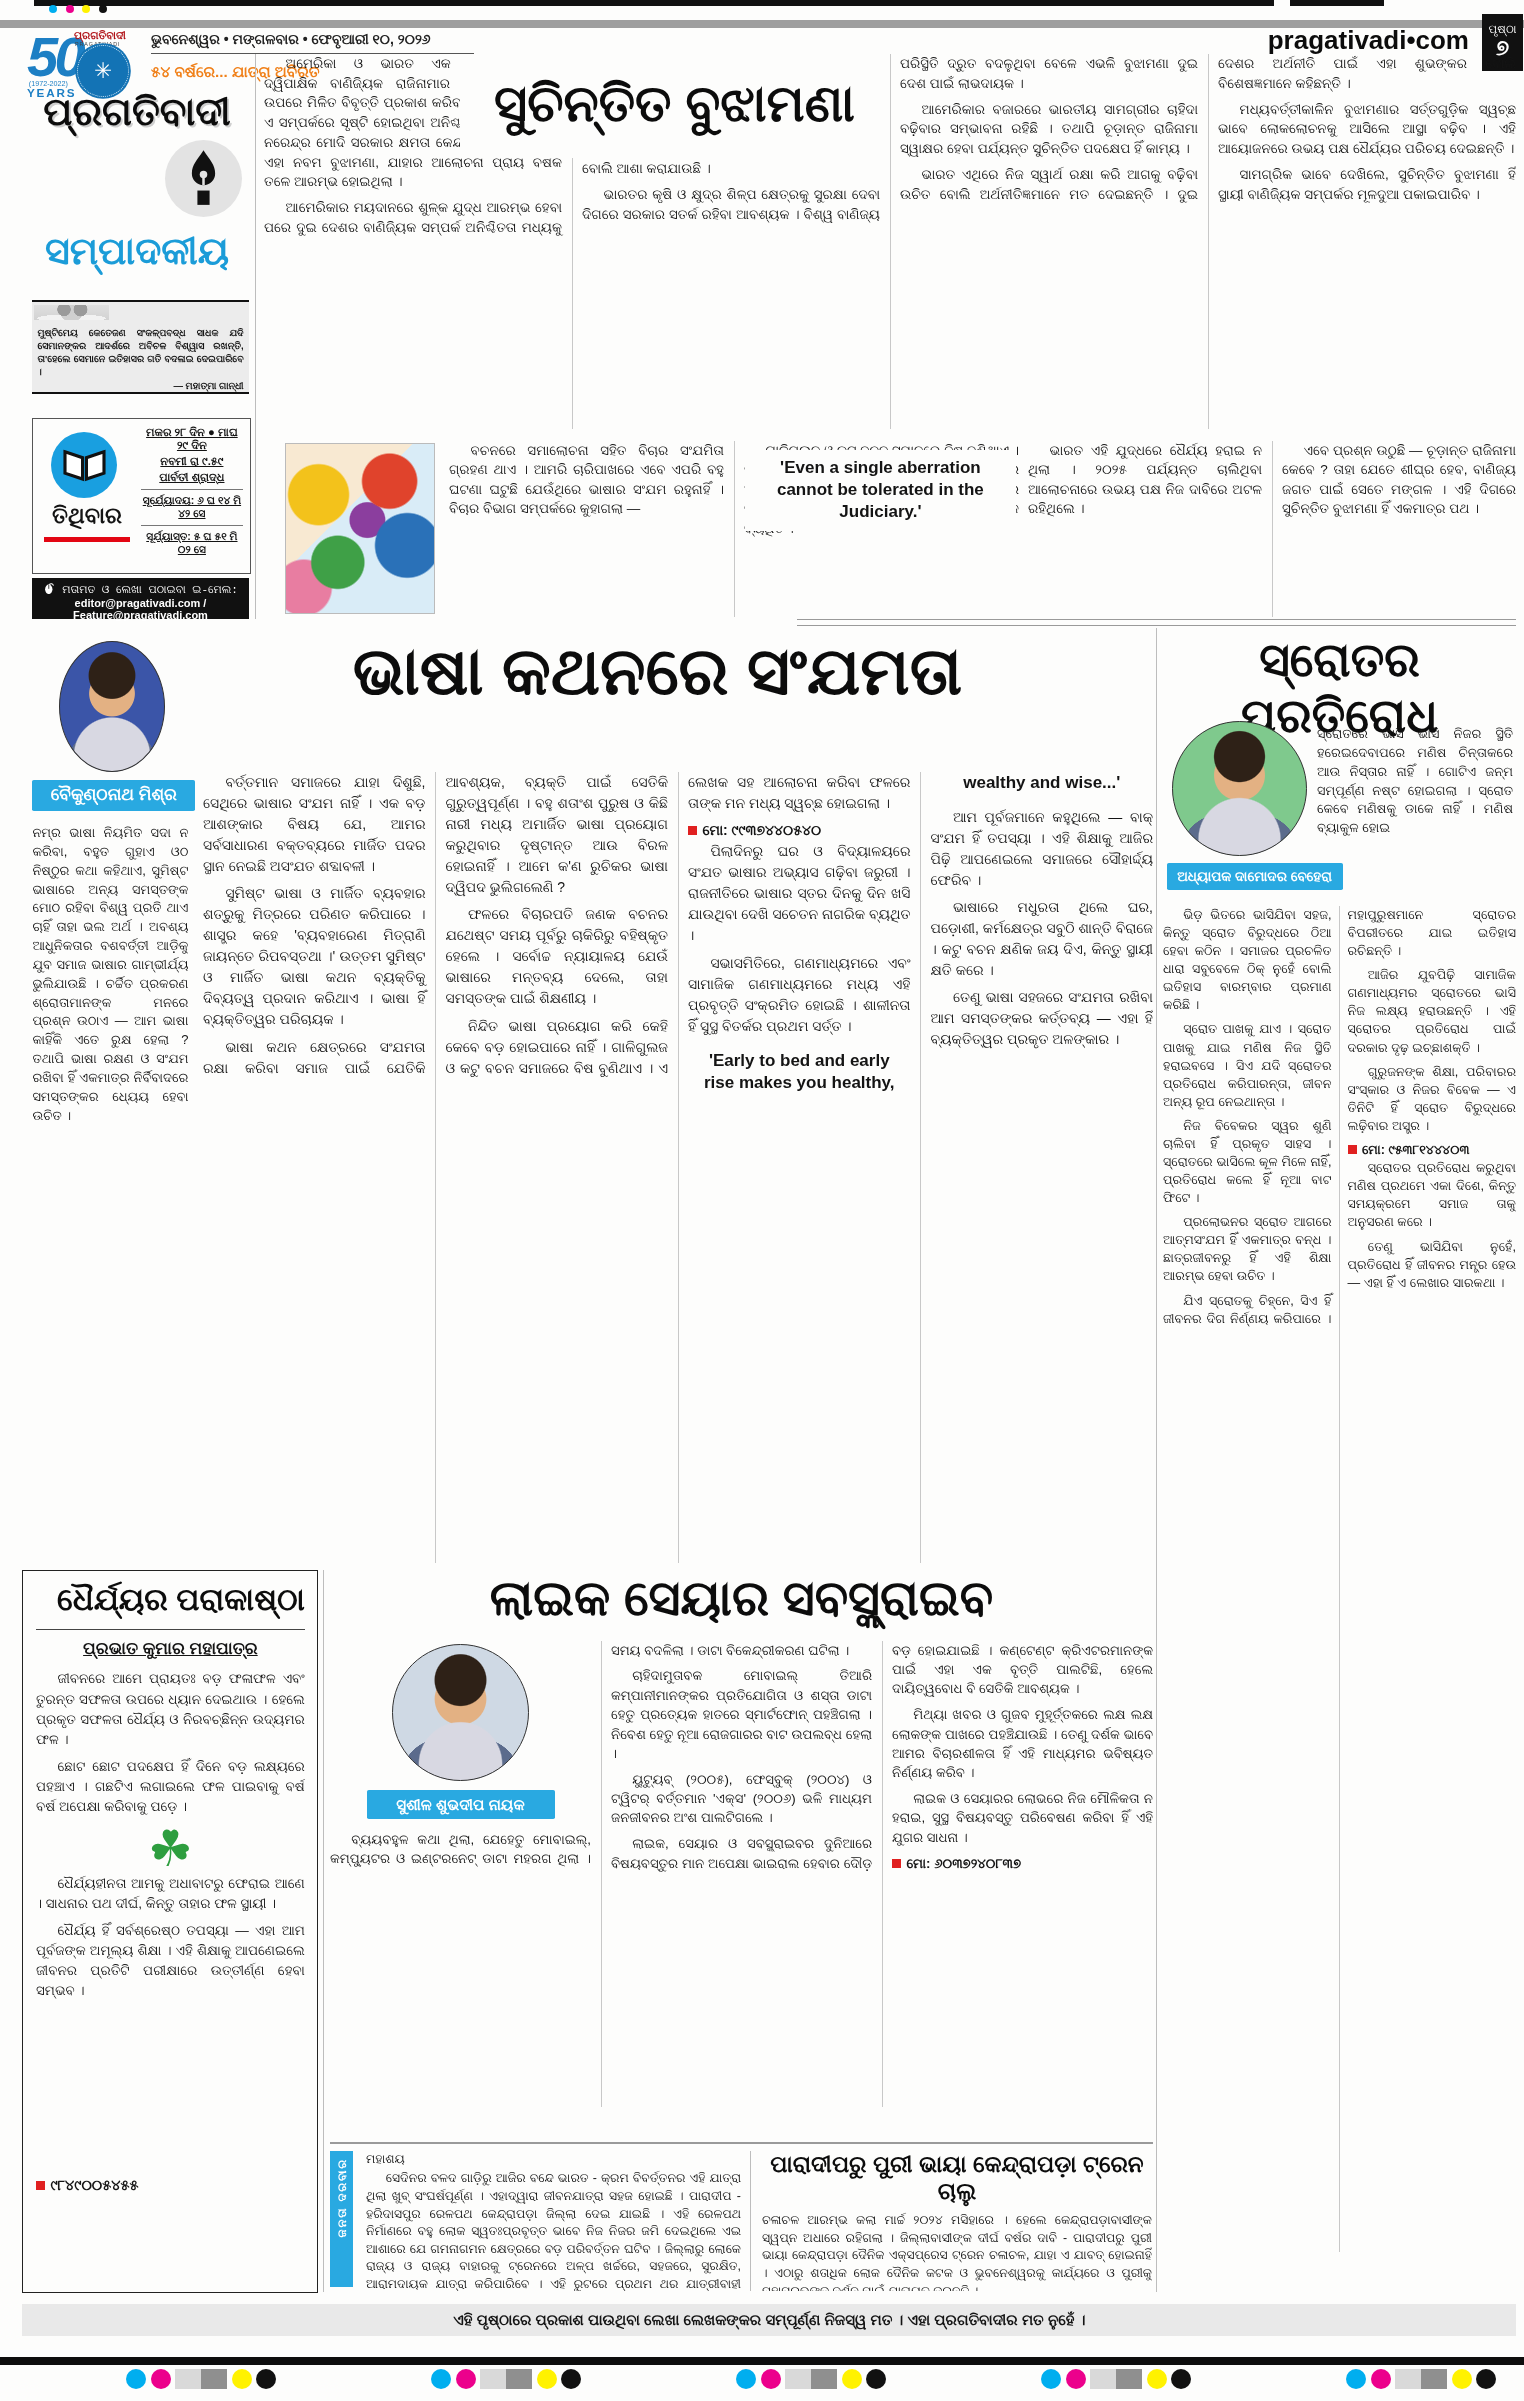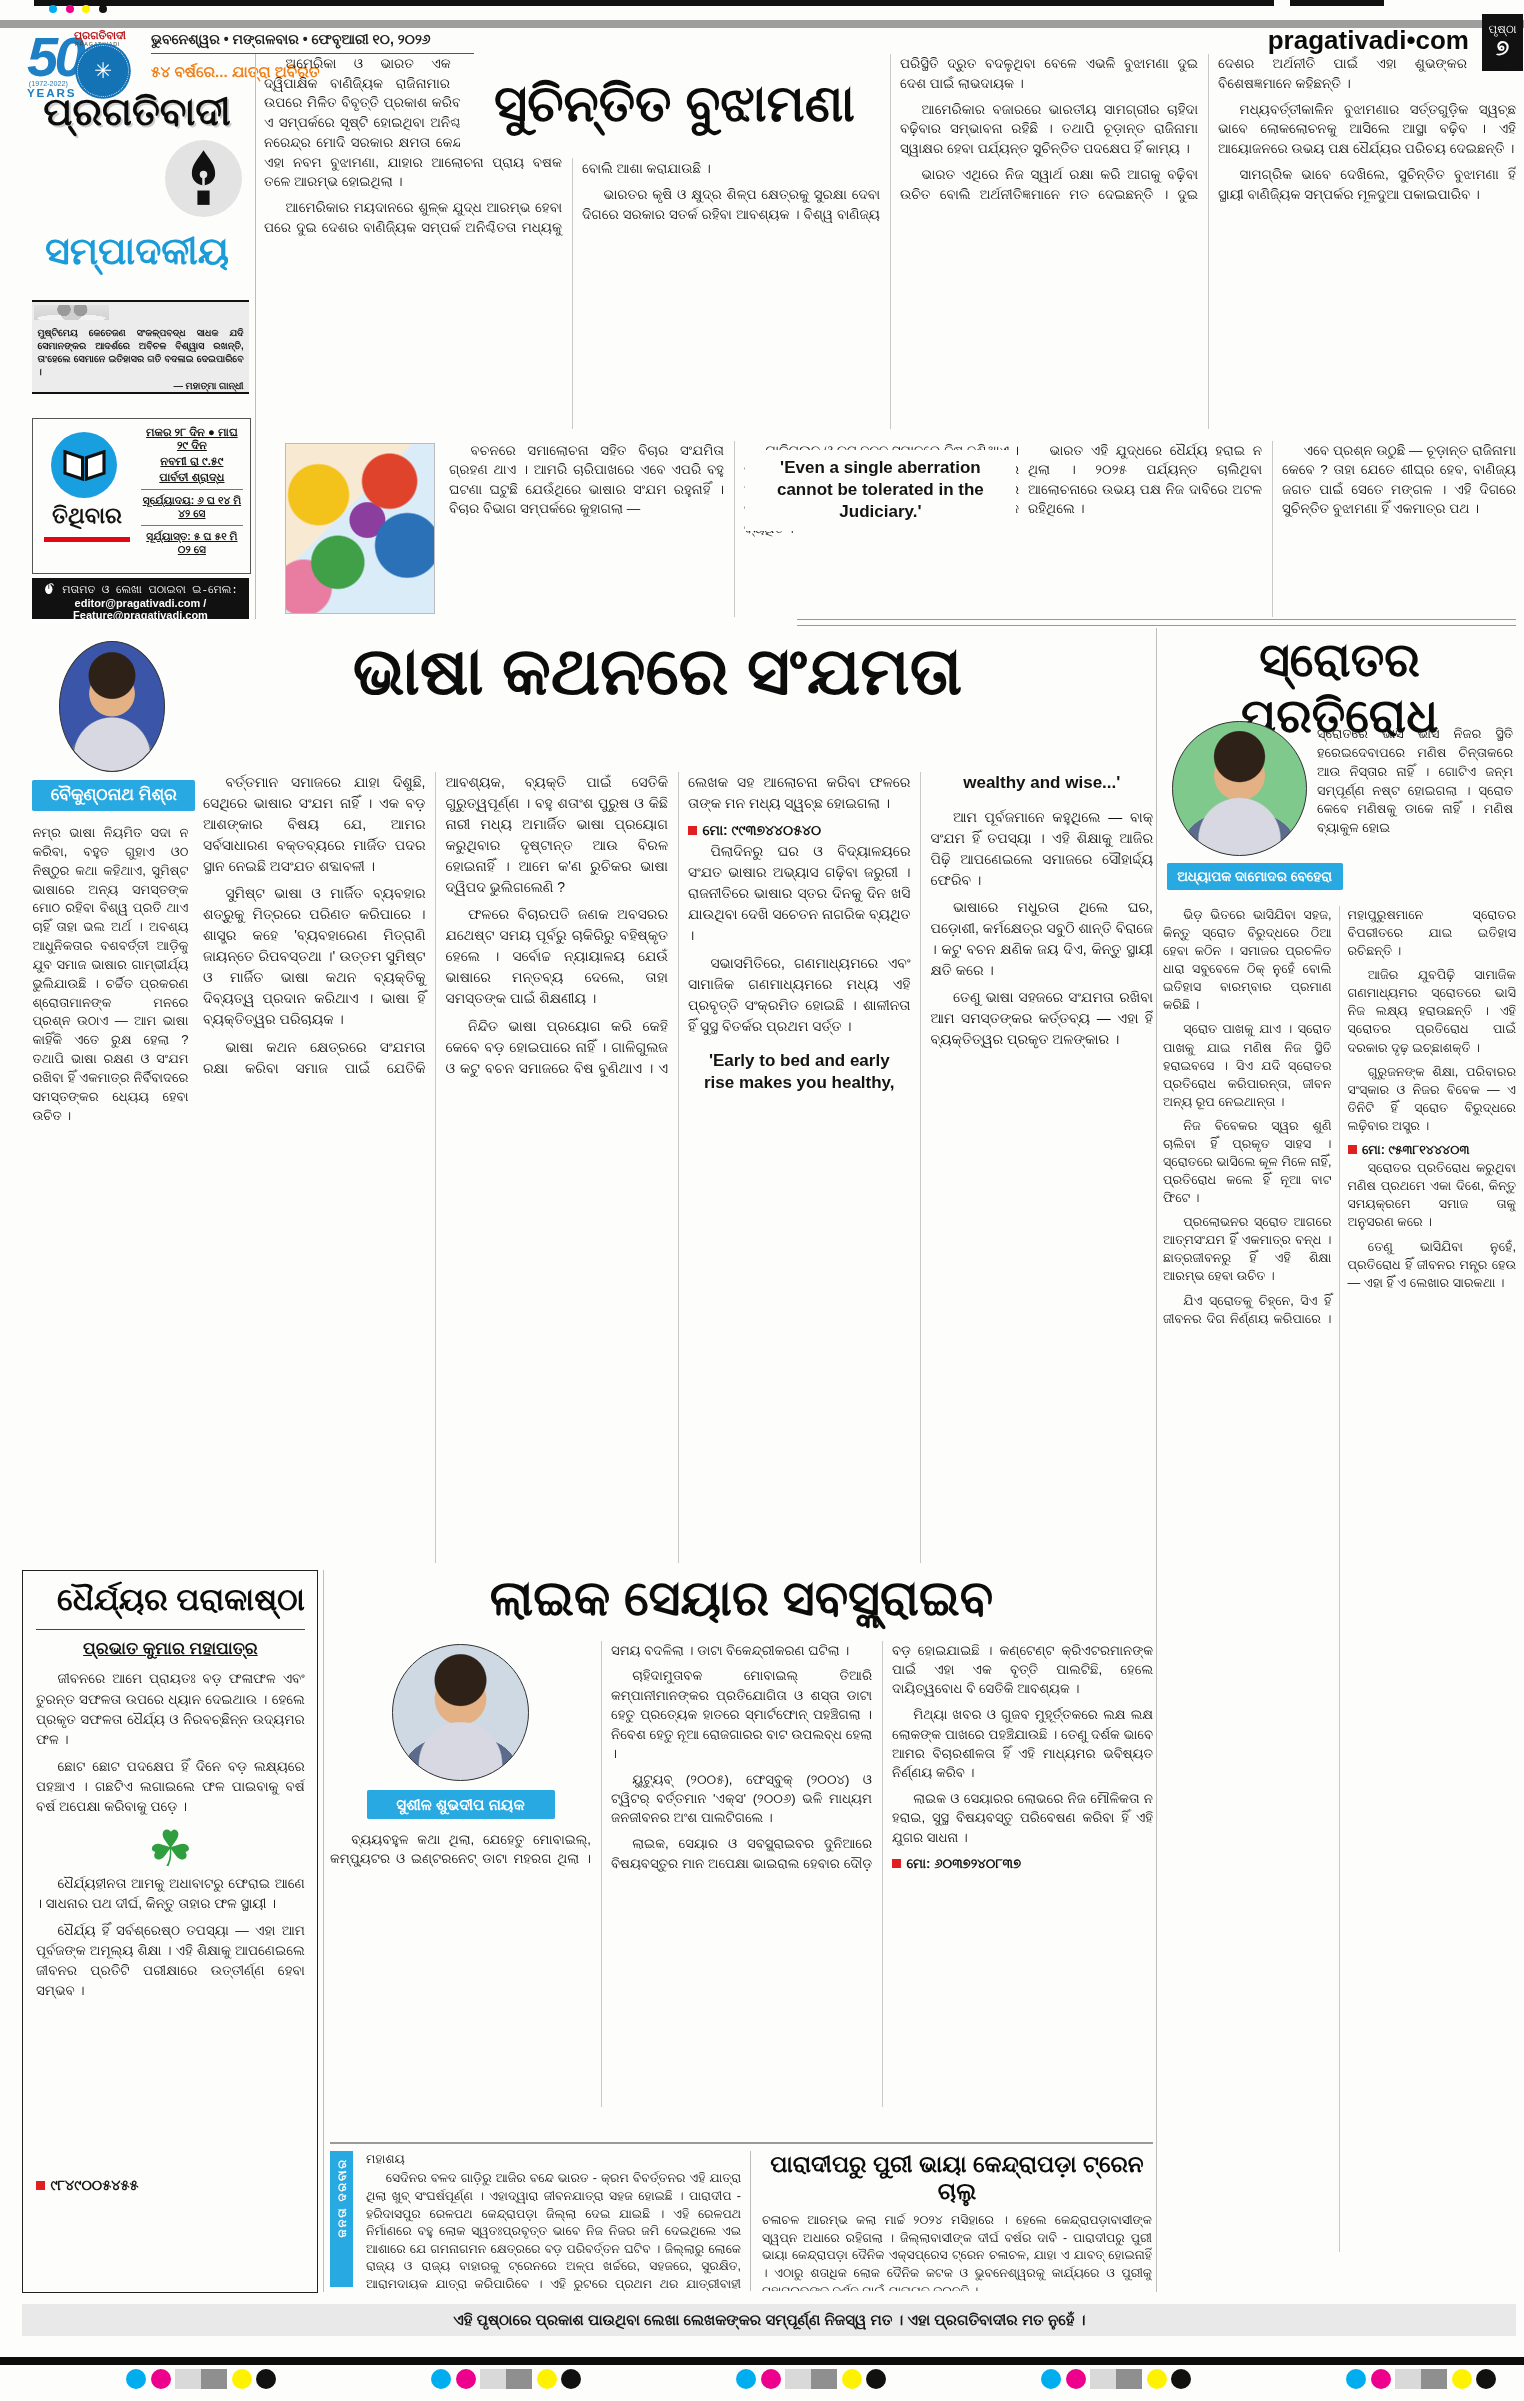--- a/index.html
+++ b/index.html
@@ -159,21 +159,21 @@
 
 <div class="abs" style="left:27px;top:628px;width:1126px;height:940px;">
   <div class="abs face" style="left:32px;top:12.6px;width:104px;height:129px;border-radius:50%;background-color:#3b55a8;"></div>
   <div class="abs chip" style="left:5.4px;top:152px;width:163px;height:30.5px;font-size:17px;line-height:30.5px;">ବୈକୁଣ୍ଠନାଥ ମିଶ୍ର</div>
   <div class="abs headline" style="left:135px;top:5.4px;width:991px;text-align:center;font-size:66px;">ଭାଷା କଥନରେ ସଂଯମତା</div>
   <div class="abs just hidden-flow" style="left:5.4px;top:196px;width:156px;height:737px;font-size:13px;line-height:1.45;">ନମ୍ର ଭାଷା ନିୟମିତ ସଦା ନ କରିବା, ବହୁତ ଗୁହାଏ ଓଠ ନିଷ୍ଠୁର କଥା କହିଥାଏ, ସୁମିଷ୍ଟ ଭାଷାରେ ଅନ୍ୟ ସମସ୍ତଙ୍କ ମୋଠ ରହିବା ବିଶ୍ୱ ପ୍ରତି ଥାଏ ଚାହିଁ ତାହା ଭଲ ଅର୍ଥ । ଅବଶ୍ୟ ଆଧୁନିକତାର ବଶବର୍ତ୍ତୀ ଆଡ଼ିକୁ ଯୁବ ସମାଜ ଭାଷାର ଗାମ୍ଭୀର୍ଯ୍ୟ ଭୁଲିଯାଉଛି । ଚର୍ଚ୍ଚିତ ପ୍ରକରଣ ଶ୍ରୋତାମାନଙ୍କ ମନରେ ପ୍ରଶ୍ନ ଉଠାଏ — ଆମ ଭାଷା କାହିଁକି ଏତେ ରୁକ୍ଷ ହେଲା ? ତଥାପି ଭାଷା ରକ୍ଷଣ ଓ ସଂଯମ ରଖିବା ହିଁ ଏକମାତ୍ର ନିର୍ବିବାଦରେ ସମସ୍ତଙ୍କର ଧ୍ୟେୟ ହେବା ଉଚିତ ।</div>
   <div class="abs cols just hidden-flow" style="left:176px;top:144px;width:950px;height:791px;column-count:4;font-size:14px;line-height:1.5;">
     <p>ବର୍ତ୍ତମାନ ସମାଜରେ ଯାହା ଦିଶୁଛି, ସେଥିରେ ଭାଷାର ସଂଯମ ନାହିଁ । ଏକ ବଡ଼ ଆଶଙ୍କାର ବିଷୟ ଯେ, ଆମର ସର୍ବସାଧାରଣ ବକ୍ତବ୍ୟରେ ମାର୍ଜିତ ପଦର ସ୍ଥାନ ନେଇଛି ଅସଂଯତ ଶବ୍ଦାବଳୀ ।</p>
     <p>ସୁମିଷ୍ଟ ଭାଷା ଓ ମାର୍ଜିତ ବ୍ୟବହାର ଶତ୍ରୁକୁ ମିତ୍ରରେ ପରିଣତ କରିପାରେ । ଶାସ୍ତ୍ର କହେ 'ବ୍ୟବହାରେଣ ମିତ୍ରାଣି ଜାୟନ୍ତେ ରିପବସ୍ତଥା ।' ଉତ୍ତମ ସୁମିଷ୍ଟ ଓ ମାର୍ଜିତ ଭାଷା କଥନ ବ୍ୟକ୍ତିକୁ ଦିବ୍ୟତ୍ୱ ପ୍ରଦାନ କରିଥାଏ । ଭାଷା ହିଁ ବ୍ୟକ୍ତିତ୍ୱର ପରିଚାୟକ ।</p>
     <p>ଭାଷା କଥନ କ୍ଷେତ୍ରରେ ସଂଯମତା ରକ୍ଷା କରିବା ସମାଜ ପାଇଁ ଯେତିକି ଆବଶ୍ୟକ, ବ୍ୟକ୍ତି ପାଇଁ ସେତିକି ଗୁରୁତ୍ୱପୂର୍ଣ୍ଣ । ବହୁ ଶତାଂଶ ପୁରୁଷ ଓ କିଛି ନାରୀ ମଧ୍ୟ ଅମାର୍ଜିତ ଭାଷା ପ୍ରୟୋଗ କରୁଥିବାର ଦୃଷ୍ଟାନ୍ତ ଆଉ ବିରଳ ହୋଇନାହିଁ । ଆମେ କ'ଣ ରୁଚିକର ଭାଷା ଦ୍ୱିପଦ ଭୁଲିଗଲେଣି ?</p>
-    <p>ଫଳରେ ବିଚାରପତି ଜଣକ ଅବସରର ଯଥେଷ୍ଟ ସମୟ ପୂର୍ବରୁ ଚାକିରିରୁ ବହିଷ୍କୃତ ହେଲେ । ସର୍ବୋଚ୍ଚ ନ୍ୟାୟାଳୟ ଯେଉଁ ଭାଷାରେ ମନ୍ତବ୍ୟ ଦେଲେ, ତାହା ସମସ୍ତଙ୍କ ପାଇଁ ଶିକ୍ଷଣୀୟ ।</p>
+    <p>ଫଳରେ ବିଚାରପତି ଜଣକ ବଚନର ଯଥେଷ୍ଟ ସମୟ ପୂର୍ବରୁ ଚାକିରିରୁ ବହିଷ୍କୃତ ହେଲେ । ସର୍ବୋଚ୍ଚ ନ୍ୟାୟାଳୟ ଯେଉଁ ଭାଷାରେ ମନ୍ତବ୍ୟ ଦେଲେ, ତାହା ସମସ୍ତଙ୍କ ପାଇଁ ଶିକ୍ଷଣୀୟ ।</p>
     <p>ନିନ୍ଦିତ ଭାଷା ପ୍ରୟୋଗ କରି କେହି କେବେ ବଡ଼ ହୋଇପାରେ ନାହିଁ । ଗାଳିଗୁଲଜ ଓ କଟୁ ବଚନ ସମାଜରେ ବିଷ ବୁଣିଥାଏ । ଏ ଲେଖକ ସହ ଆଲୋଚନା କରିବା ଫଳରେ ତାଙ୍କ ମନ ମଧ୍ୟ ସ୍ୱଚ୍ଛ ହୋଇଗଲା ।</p>
     <div class="phone-line">
       <span class="redsq"></span><span>ମୋ: ୯୯୩୭୪୪୦୫୪୦</span>
     </div>
     <p>ପିଲାଦିନରୁ ଘର ଓ ବିଦ୍ୟାଳୟରେ ସଂଯତ ଭାଷାର ଅଭ୍ୟାସ ଗଢ଼ିବା ଜରୁରୀ । ରାଜନୀତିରେ ଭାଷାର ସ୍ତର ଦିନକୁ ଦିନ ଖସି ଯାଉଥିବା ଦେଖି ସଚେତନ ନାଗରିକ ବ୍ୟଥିତ ।</p>
     <p>ସଭାସମିତିରେ, ଗଣମାଧ୍ୟମରେ ଏବଂ ସାମାଜିକ ଗଣମାଧ୍ୟମରେ ମଧ୍ୟ ଏହି ପ୍ରବୃତ୍ତି ସଂକ୍ରମିତ ହୋଇଛି । ଶାଳୀନତା ହିଁ ସୁସ୍ଥ ବିତର୍କର ପ୍ରଥମ ସର୍ତ୍ତ ।</p>
     <div class="quote-en">'Early to bed and early rise makes you healthy, wealthy and wise...'</div>
     <p>ଆମ ପୂର୍ବଜମାନେ କହୁଥିଲେ — ବାକ୍ ସଂଯମ ହିଁ ତପସ୍ୟା । ଏହି ଶିକ୍ଷାକୁ ଆଜିର ପିଢ଼ି ଆପଣେଇଲେ ସମାଜରେ ସୌହାର୍ଦ୍ଦ୍ୟ ଫେରିବ ।</p>
     <p>ଭାଷାରେ ମଧୁରତା ଥିଲେ ଘର, ପଡ଼ୋଶୀ, କର୍ମକ୍ଷେତ୍ର ସବୁଠି ଶାନ୍ତି ବିରାଜେ । କଟୁ ବଚନ କ୍ଷଣିକ ଜୟ ଦିଏ, କିନ୍ତୁ ସ୍ଥାୟୀ କ୍ଷତି କରେ ।</p>
     <p>ତେଣୁ ଭାଷା ସହଜରେ ସଂଯମତା ରଖିବା ଆମ ସମସ୍ତଙ୍କର କର୍ତ୍ତବ୍ୟ — ଏହା ହିଁ ବ୍ୟକ୍ତିତ୍ୱର ପ୍ରକୃତ ଅଳଙ୍କାର ।</p>

